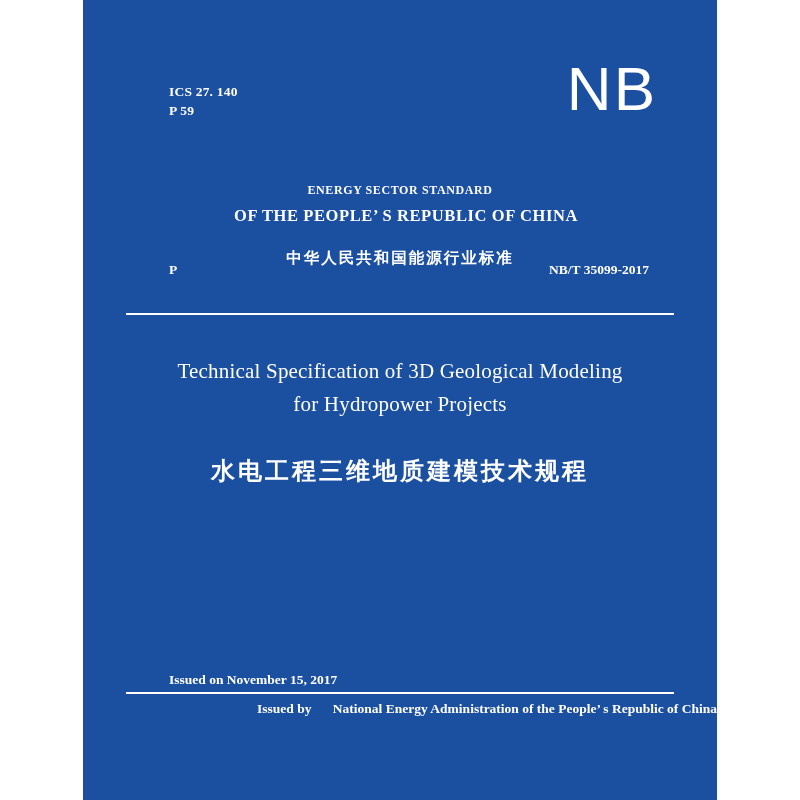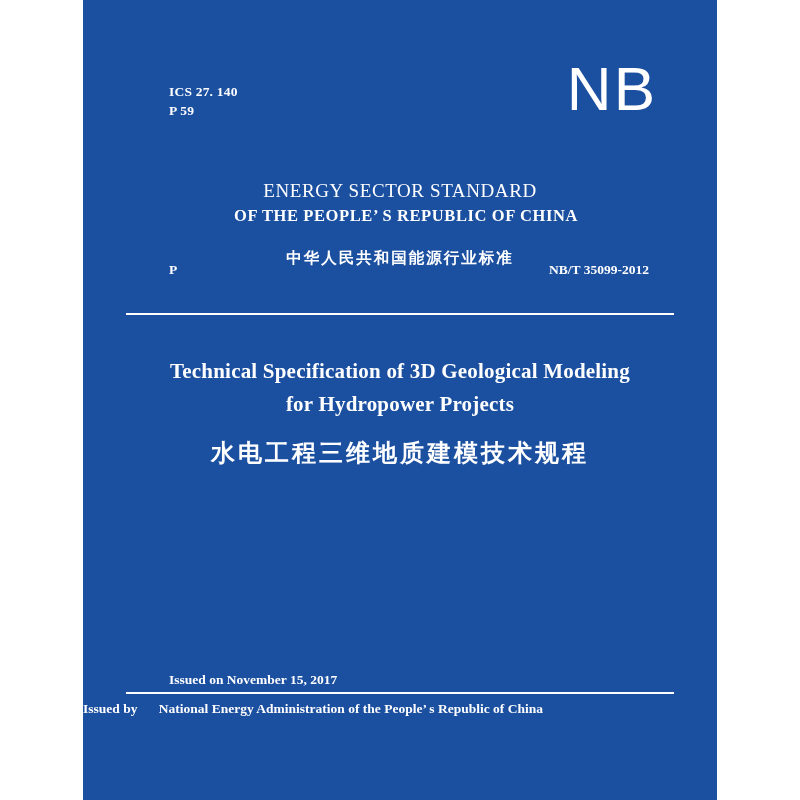--- a/index.html
+++ b/index.html
@@ -62,22 +62,22 @@
   }
   
   .std-titles {
     position: absolute;
     left: 0;
     top: 178px;
     width: 100%;
     text-align: center;
   }
   .std-en1 {
-    font-size: 19px;
-    font-weight: normal;
+    font-size: 12px;
+    font-weight: bold;
     letter-spacing: 0.6px;
     line-height: 25px;
   }
   .std-en2 {
     font-size: 16.5px;
     font-weight: bold;
     letter-spacing: 0.6px;
     line-height: 25px;
     margin-left: 12px;
   }
@@ -114,51 +114,51 @@
   
   .main-title {
     position: absolute;
     left: 0;
     top: 355px;
     width: 100%;
     text-align: center;
   }
   .title-en {
     font-size: 21px;
-    font-weight: bold;
+    font-weight: normal;
     line-height: 33px;
     letter-spacing: 0.2px;
   }
   .title-cn {
     font-size: 24px;
     font-weight: bold;
     letter-spacing: 3px;
     line-height: 40px;
-    margin-top: 14px;
-    font-family: Liberation Mono, monospace;
+    margin-top: 30px;
+    font-family: Liberation Serif, serif;
   }
   
   .dates {
     position: absolute;
     left: 86px;
     right: 68px;
     top: 672px;
     display: flex;
     justify-content: space-between;
     font-size: 13.5px;
     font-weight: bold;
     align-items: center;
   }
   
   .issuer {
     position: absolute;
     left: 0;
     right: 0;
     top: 701px;
-    text-align: left;
+    text-align: right;
     font-size: 13.5px;
     font-weight: bold;
   }
   .issuer .by {
     margin-right: 18px;
   }
 </style>
 </head>
 <body>
 
@@ -174,21 +174,21 @@
     </div>
 
     <div class="std-titles">
       <div class="std-en1">ENERGY SECTOR STANDARD</div>
       <div class="std-en2">OF THE PEOPLE’ S REPUBLIC OF CHINA</div>
       <div class="std-cn">中华人民共和国能源行业标准</div>
     </div>
 
     <div class="code-row">
       <div>P</div>
-      <div>NB/T 35099-2012</div>
+      <div>NB/T 35099-2017</div>
     </div>
 
     <div class="rule rule-top"></div>
 
     <div class="main-title">
       <div class="title-en">Technical Specification of 3D Geological Modeling</div>
       <div class="title-en">for Hydropower Projects</div>
       <div class="title-cn">水电工程三维地质建模技术规程</div>
     </div>
 

